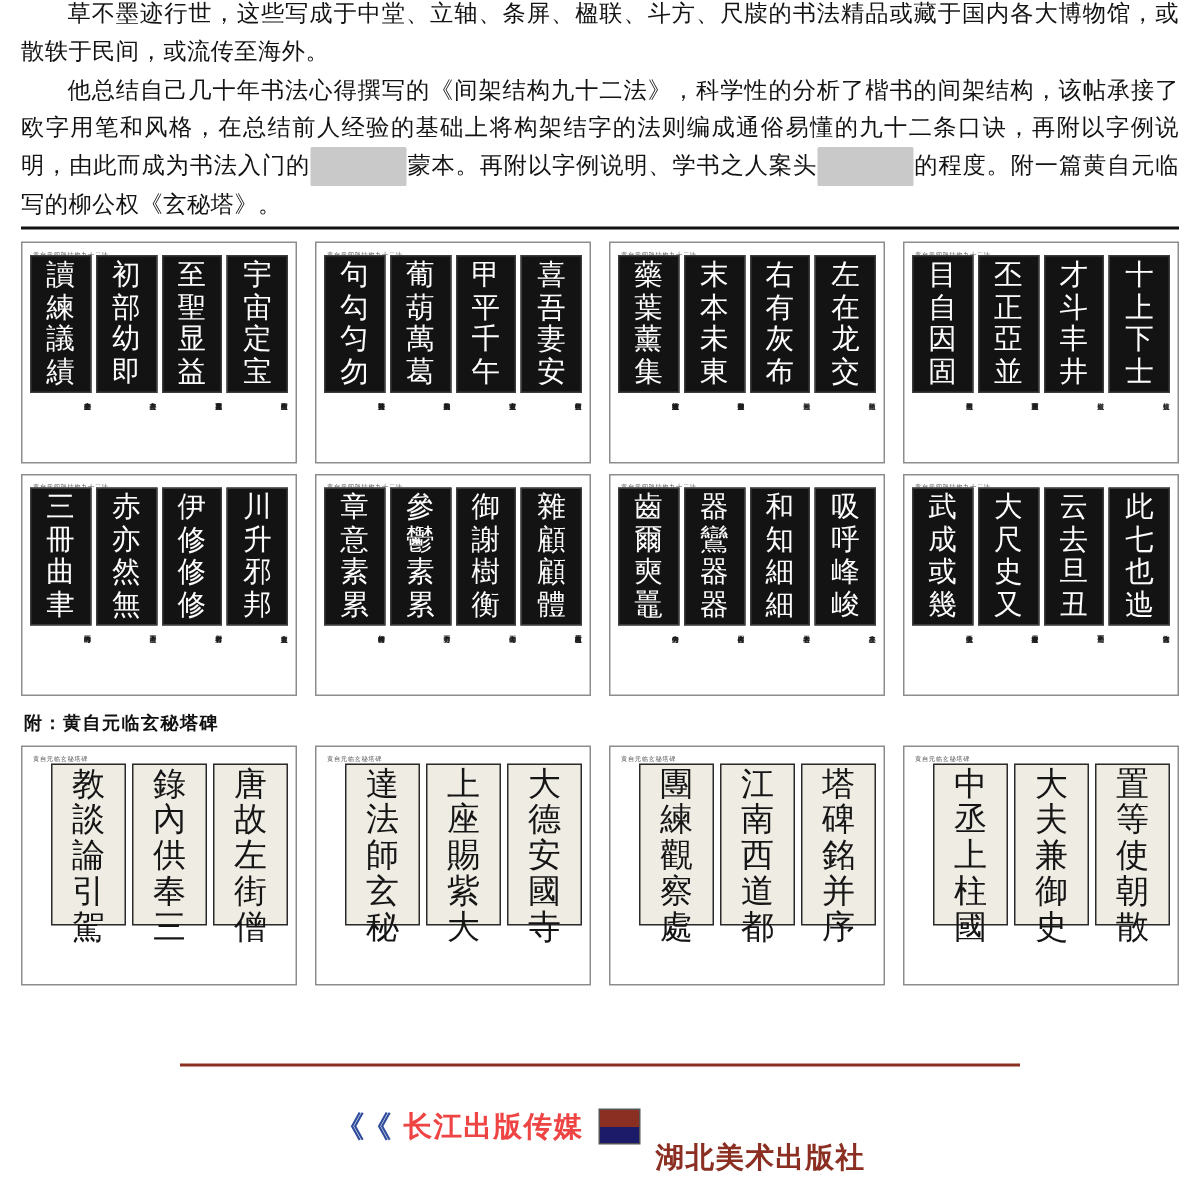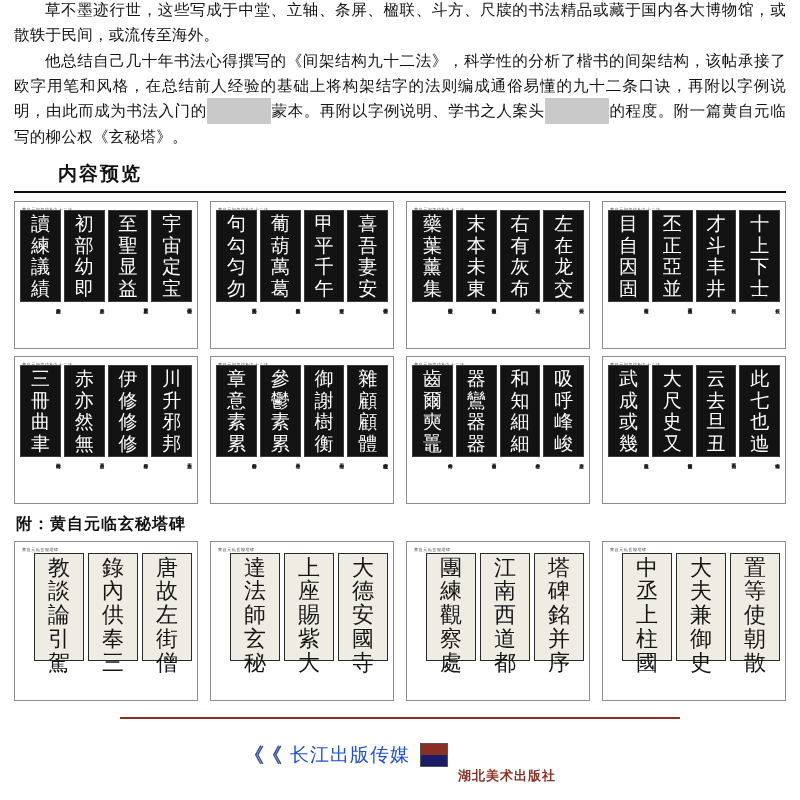--- a/index.html
+++ b/index.html
@@ -53,21 +53,21 @@
     letter-spacing: 2px;
     margin: 12px 0 4px 44px;
     color: #111;
   }
   .rule {
     height: 2px;
     background: #111;
     margin: 2px 0 8px 0;
   }
   .sub-head {
-    font-size: 16px;
+    font-size: 12px;
     font-weight: bold;
     letter-spacing: 1px;
     margin: 10px 0 6px 2px;
     color: #111;
   }
 
   
   .plate-row {
     display: flex;
     justify-content: space-between;
@@ -179,55 +179,54 @@
     gap: 10px;
   }
   .pub-mark {
     color: #2f4d9c;
     font-size: 20px;
     font-weight: bold;
     letter-spacing: -2px;
   }
   .pub-name {
     font-size: 19px;
-    font-weight: normal;
+    font-weight: bold;
     letter-spacing: 1px;
-    color: #1d4ed8;
+    color: #ef4444;
     font-family: "DejaVu Serif", serif;
   }
   .pub-logo {
     width: 26px;
     height: 22px;
     background:
       linear-gradient(#8a2f21 50%, #1b1b6a 50%);
     display: inline-block;
     border: 1px solid #555;
   }
   .pub-name2 {
-    font-size: 13px;
+    font-size: 19px;
     font-weight: bold;
     color: #8a2f21;
     font-family: "DejaVu Serif", serif;
     letter-spacing: 1px;
     margin-top: 42px;
   }
 </style>
 </head>
 <body>
 
 <div class="page">
 
   <div class="intro">
     <p class="p-first">草不墨迹行世，这些写成于中堂、立轴、条屏、楹联、斗方、尺牍的书法精品或藏于国内各大博物馆，或散轶于民间，或流传至海外。</p>
     <p>
       <span>他总结自己几十年书法心得撰写的《间架结构九十二法》，科学性的分析了楷书的间架结构，该帖承接了欧字用笔和风格，在总结前人经验的基础上将构架结字的法则编成通俗易懂的九十二条口诀，再附以字例说明，由此而成为书法入门的</span><span class="redact">启蒙</span><span>蒙本。再附以字例说明、学书之人案头</span><span class="redact">必备</span><span>的程度。附一篇黄自元临写的柳公权《玄秘塔》。</span>
     </p>
   </div>
 
-  <div class="section-head">内容预览</div>
   <div class="rule"></div>
 
   <div id="preview-grid">
       <div class="plate-row">
         <div class="plate">
           <div class="plate-head">黄自元间架结构九十二法</div>
           <div class="plate-body">
             <div class="char-col">
               <div class="char-box">
                 <span>宇</span>

